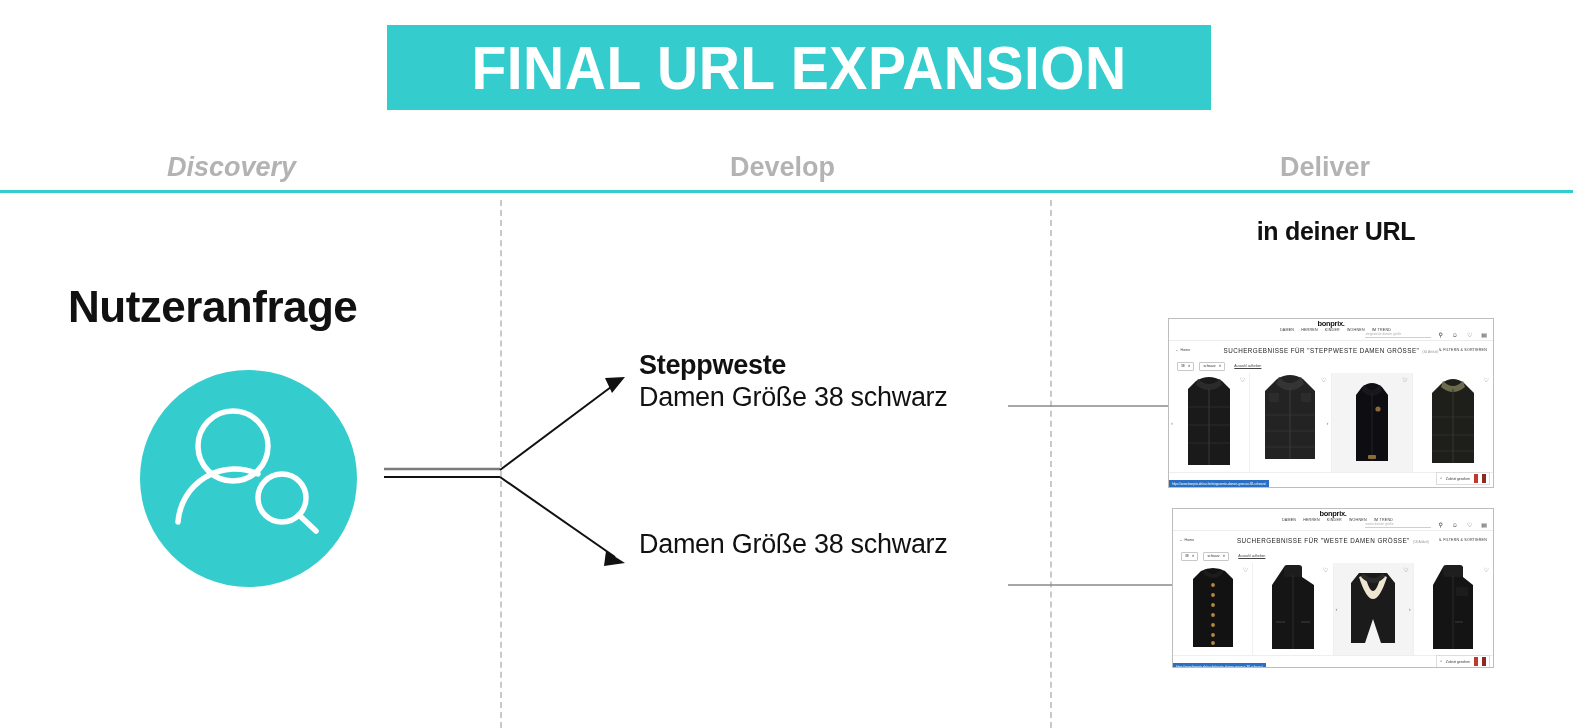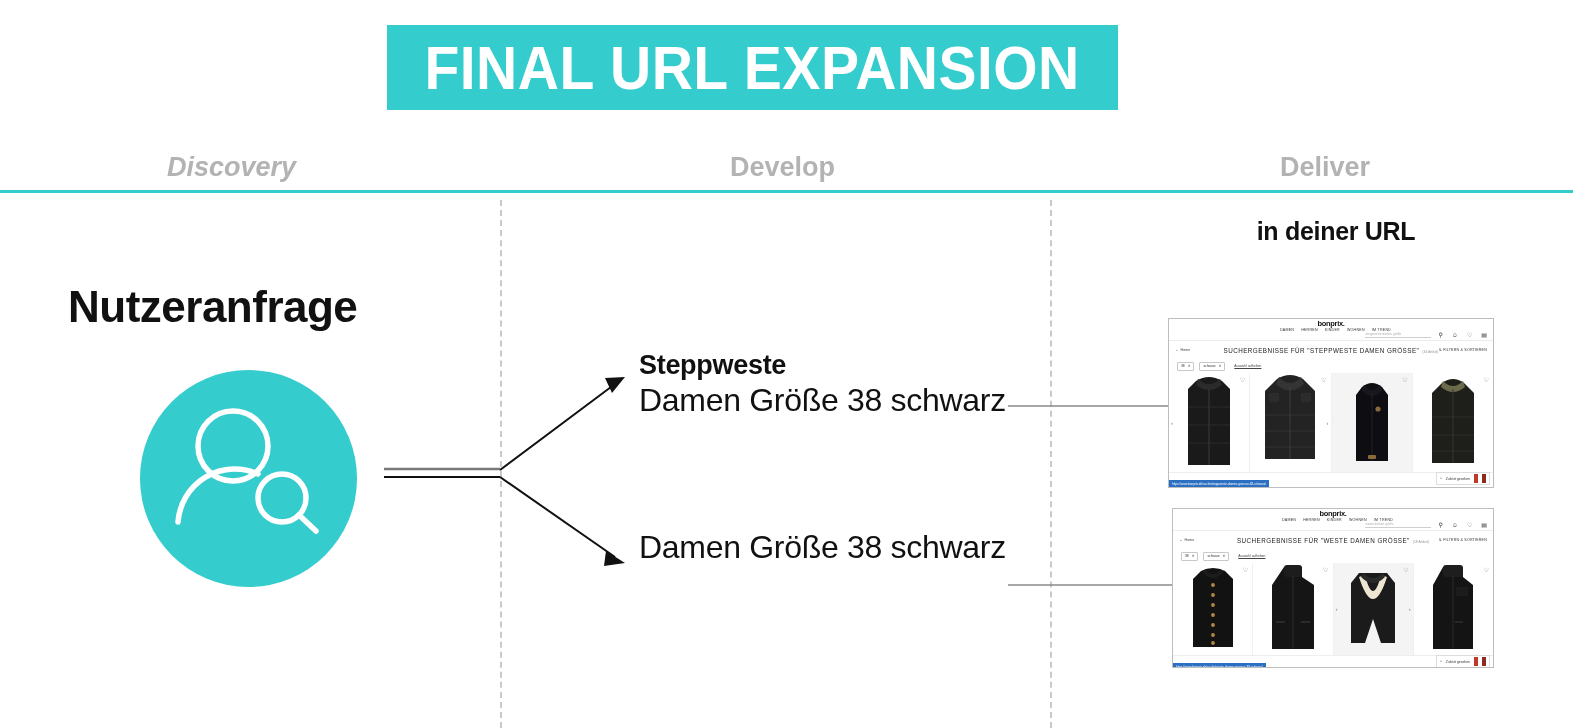--- a/index.html
+++ b/index.html
@@ -1,20 +1,20 @@
 <!DOCTYPE html>
 <html><head>
 <meta charset="utf-8">
 <style>
   html,body{margin:0;padding:0;background:#ffffff;}
   body{width:1573px;height:728px;position:relative;overflow:hidden;
        font-family:"Liberation Sans","DejaVu Sans",sans-serif;color:#111;}
 
   
-  .title-banner{position:absolute;left:387px;top:25px;width:731px;height:85px;
+  .title-banner{position:absolute;left:387px;top:25px;width:824px;height:85px;
     background:#35cccd;display:flex;align-items:center;justify-content:center;}
   .title-banner span{color:#ffffff;font-weight:bold;font-size:62px;letter-spacing:0.5px;
     transform:scaleX(0.92);white-space:nowrap;}
 
   
   .phase{position:absolute;top:152px;font-size:27px;color:#b3b3b3;font-weight:bold;}
   .phase-discovery{left:167px;font-style:italic;}
   .phase-develop{left:730px;}
   .phase-deliver{left:1280px;}
   .rule{position:absolute;left:0;top:190px;width:1573px;height:3px;background:#35cccd;}
@@ -29,21 +29,21 @@
   .user-circle{position:absolute;left:140px;top:370px;width:217px;height:217px;border-radius:50%;
     background:#35cccd;}
   .user-circle svg{position:absolute;left:0;top:0;}
 
   
   .connectors{position:absolute;left:0;top:0;width:1573px;height:728px;pointer-events:none;}
 
   
   .qlabel{position:absolute;}
   .qlabel .q-title{font-size:27px;font-weight:bold;line-height:1.15;letter-spacing:-0.3px;}
-  .qlabel .q-sub{font-size:32px;font-weight:normal;line-height:1.2;letter-spacing:-0.3px;}
+  .qlabel .q-sub{font-size:27px;font-weight:normal;line-height:1.2;letter-spacing:-0.3px;}
   .q1{left:639px;top:350px;}
   .q2{left:639px;top:528px;}
 
   
   .rel-head{position:absolute;left:1130px;top:216px;width:412px;text-align:center;
     font-size:25px;font-weight:bold;line-height:1.25;letter-spacing:-0.3px;}
 
   
   .shot{position:absolute;background:#ffffff;border:1px solid #bdbdbd;box-sizing:border-box;
     overflow:hidden;font-family:"Liberation Sans",sans-serif;}

